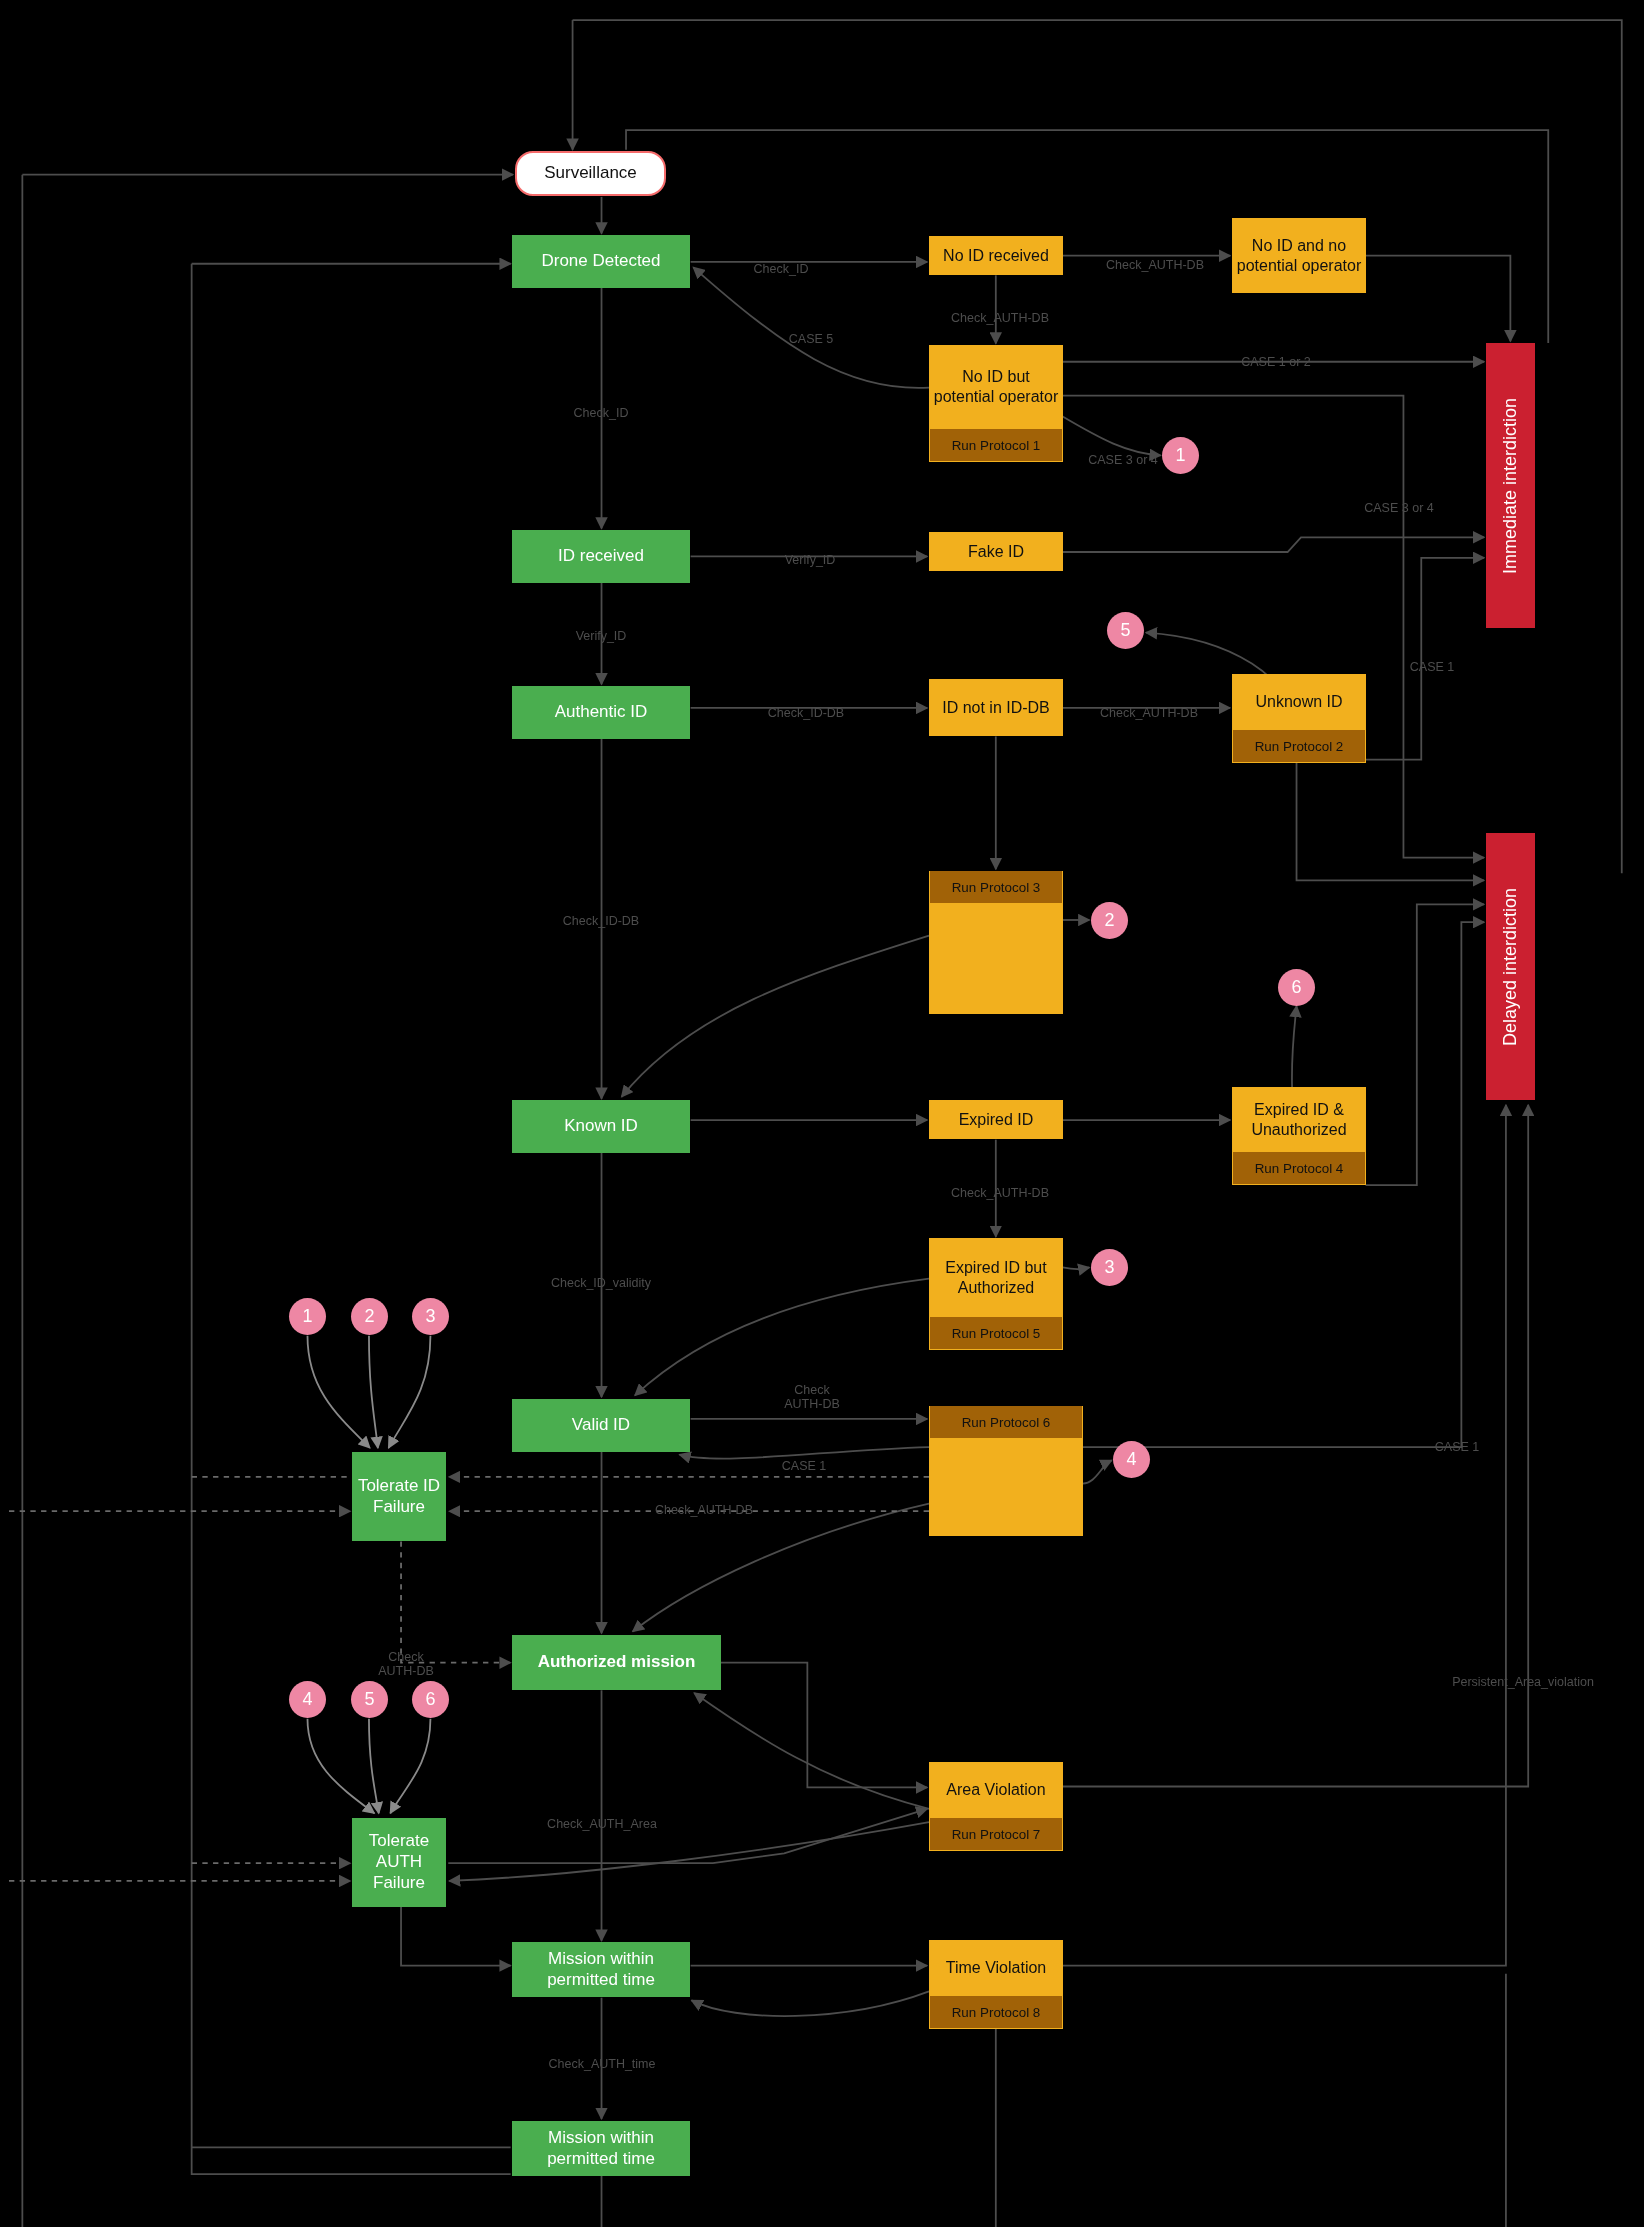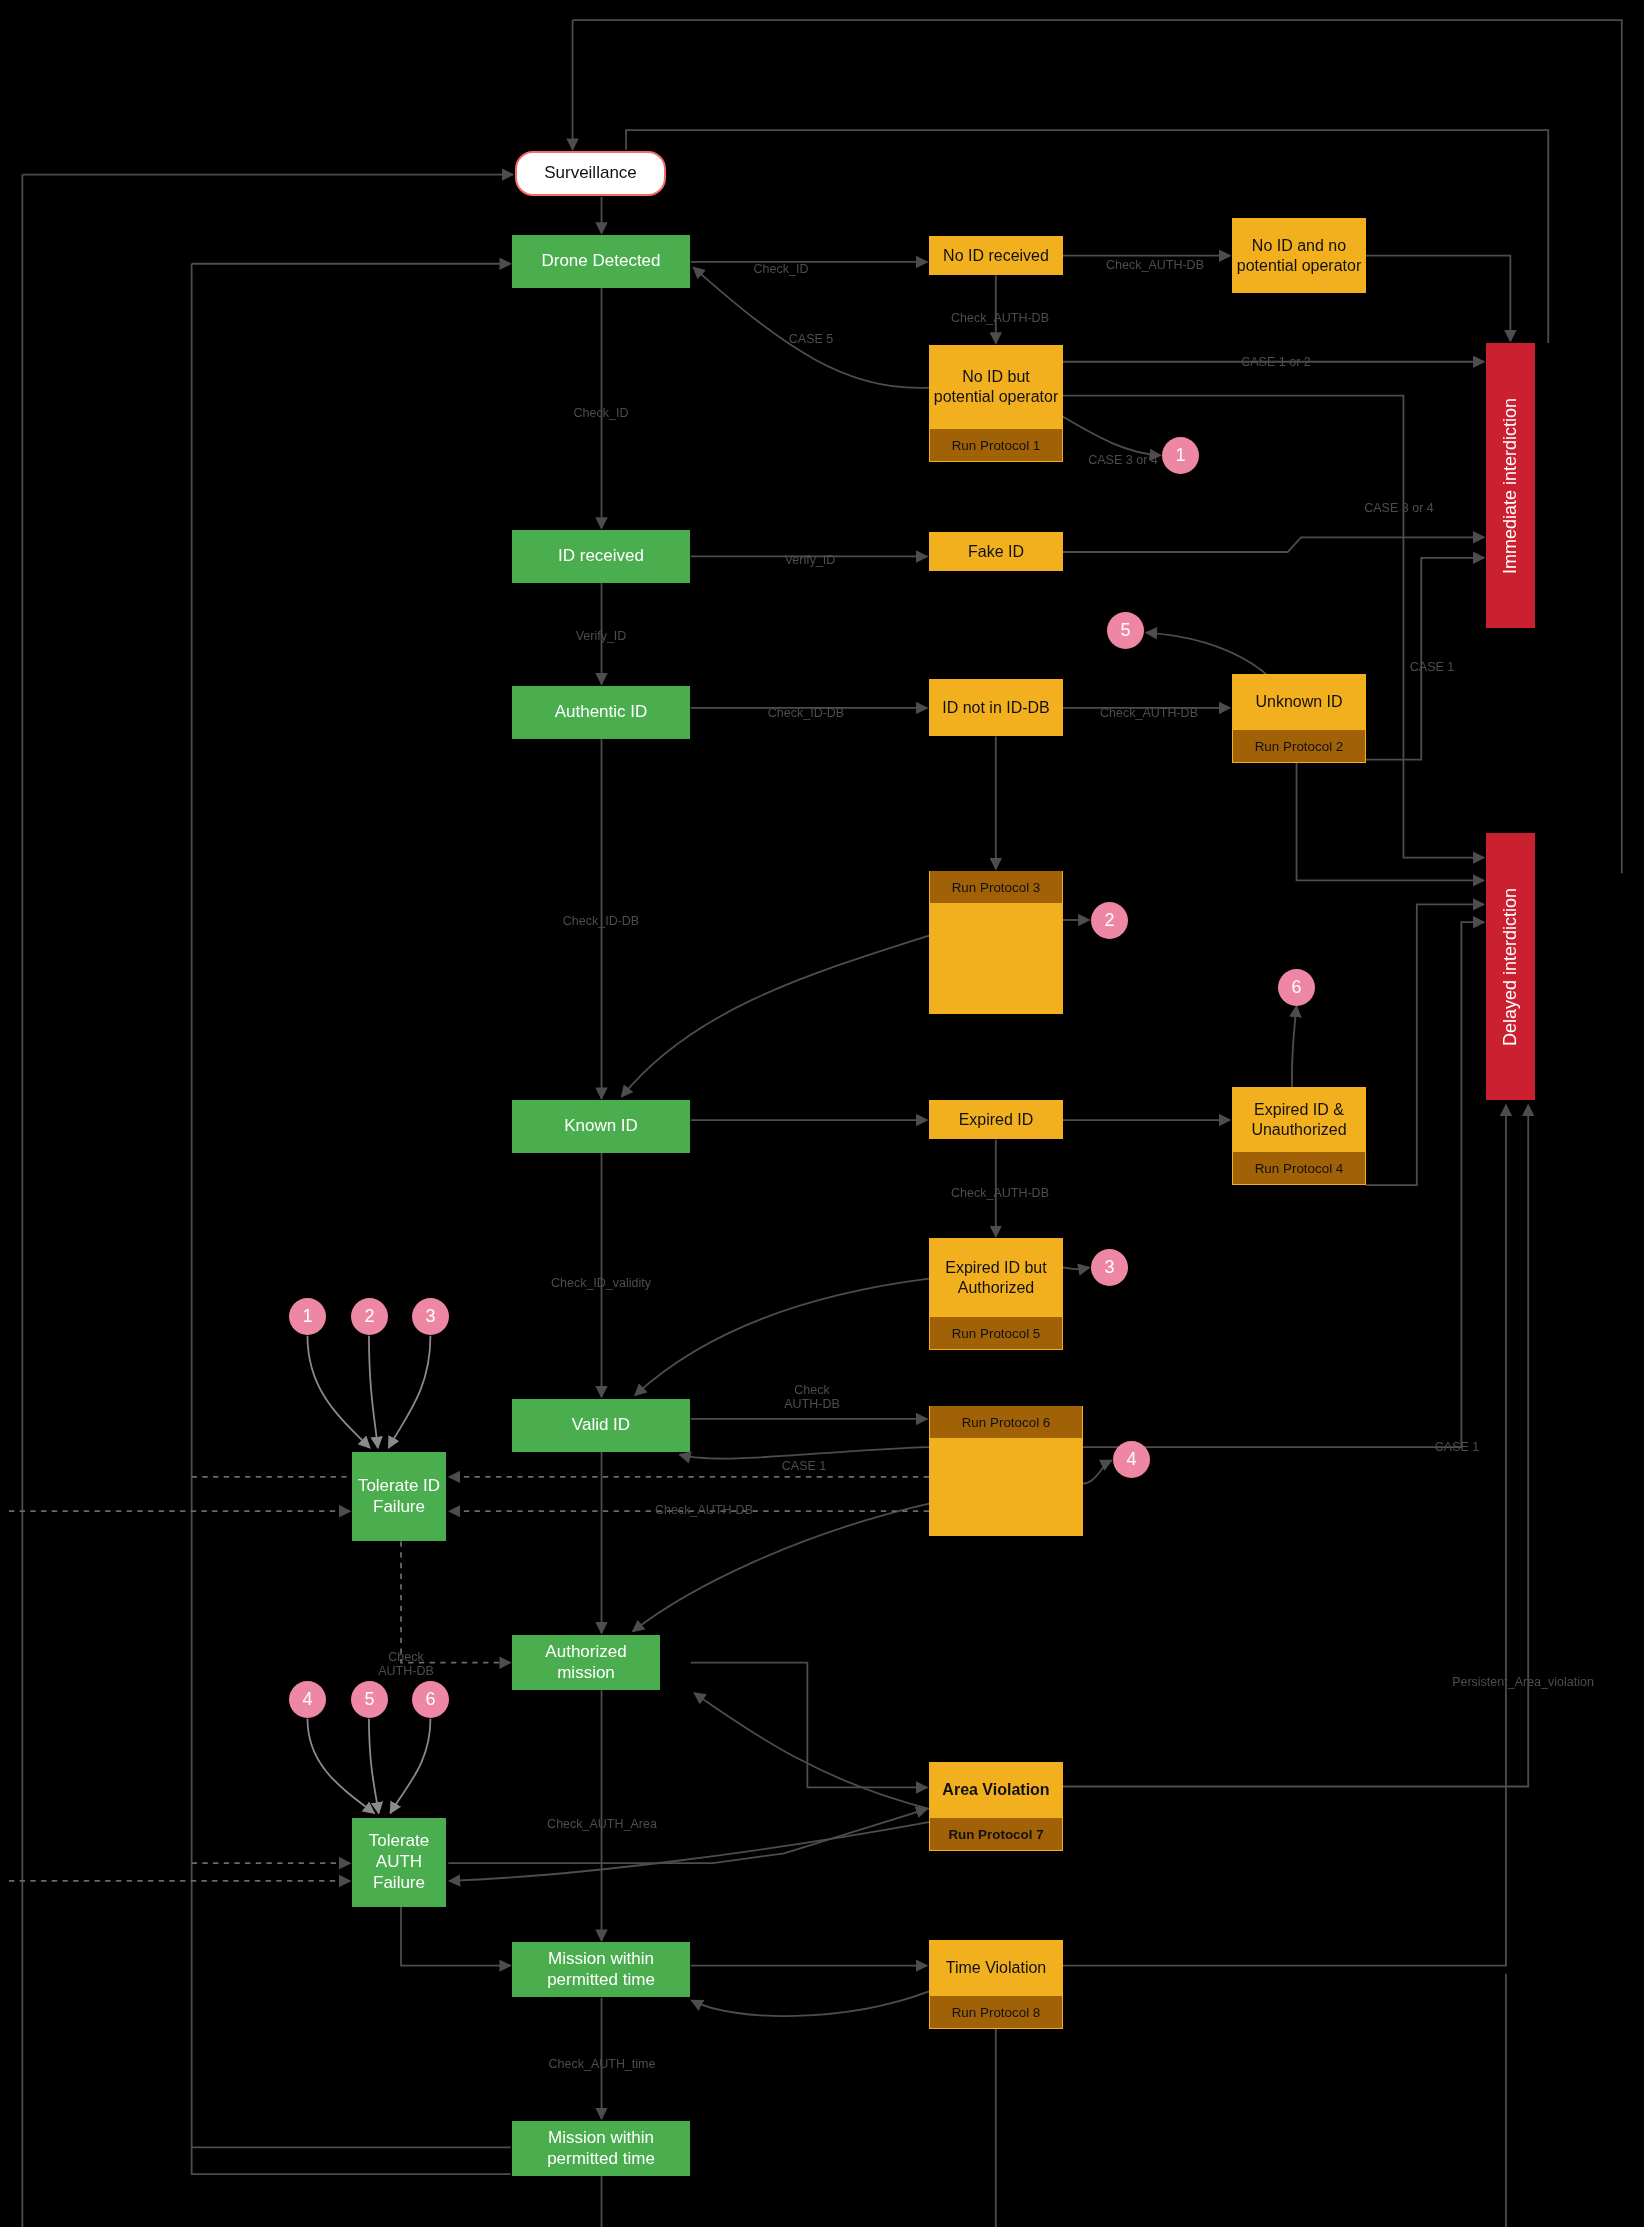--- a/index.html
+++ b/index.html
@@ -179,21 +179,21 @@
       </div>
       <div class="node green" style="left: 512px; top: 1100px; width: 178px; height: 53px;">
         <div class="body">Known ID</div>
       </div>
       <div class="node green" style="left: 352px; top: 1452px; width: 94px; height: 89px;">
         <div class="body">Tolerate ID Failure</div>
       </div>
       <div class="node green" style="left: 512px; top: 1399px; width: 178px; height: 53px;">
         <div class="body">Valid ID</div>
       </div>
-      <div class="node green" style="left: 512px; top: 1635px; width: 148px; height: 55px;">
+      <div class="node green" style="left: 512px; top: 1635px; width: 209px; height: 55px; font-weight: bold;">
         <div class="body">Authorized mission</div>
       </div>
       <div class="node green" style="left: 352px; top: 1818px; width: 94px; height: 89px;">
         <div class="body">Tolerate AUTH Failure</div>
       </div>
       <div class="node green" style="left: 512px; top: 1942px; width: 178px; height: 55px;">
         <div class="body">Mission within permitted time</div>
       </div>
       <div class="node green" style="left: 512px; top: 2121px; width: 178px; height: 55px;">
         <div class="body">Mission within permitted time</div>
@@ -228,21 +228,21 @@
         <div class="body">Expired ID &amp; Unauthorized</div>
         <div class="proto">Run Protocol 4</div>
       </div>
       <div class="node orange" style="left: 929px; top: 1238px; width: 134px; height: 112px;">
         <div class="body">Expired ID but Authorized</div>
         <div class="proto">Run Protocol 5</div>
       </div>
       <div class="node orange" style="left: 929px; top: 1406px; width: 154px; height: 130px;">
         <div class="proto">Run Protocol 6</div>
       </div>
-      <div class="node orange" style="left: 929px; top: 1762px; width: 134px; height: 89px; font-weight: bold;">
+      <div class="node orange" style="left: 929px; top: 1762px; width: 134px; height: 89px;">
         <div class="body">Area Violation</div>
         <div class="proto">Run Protocol 7</div>
       </div>
       <div class="node orange" style="left: 929px; top: 1940px; width: 134px; height: 89px;">
         <div class="body">Time Violation</div>
         <div class="proto">Run Protocol 8</div>
       </div>
       <div class="node red" style="left: 1486px; top: 343px; width: 49px; height: 285px;">
         <div class="body">Immediate interdiction</div>
       </div>

